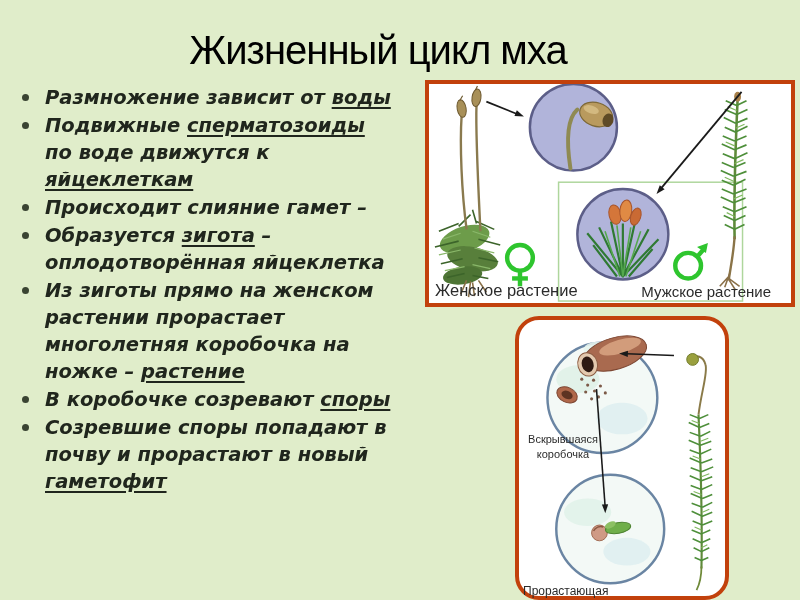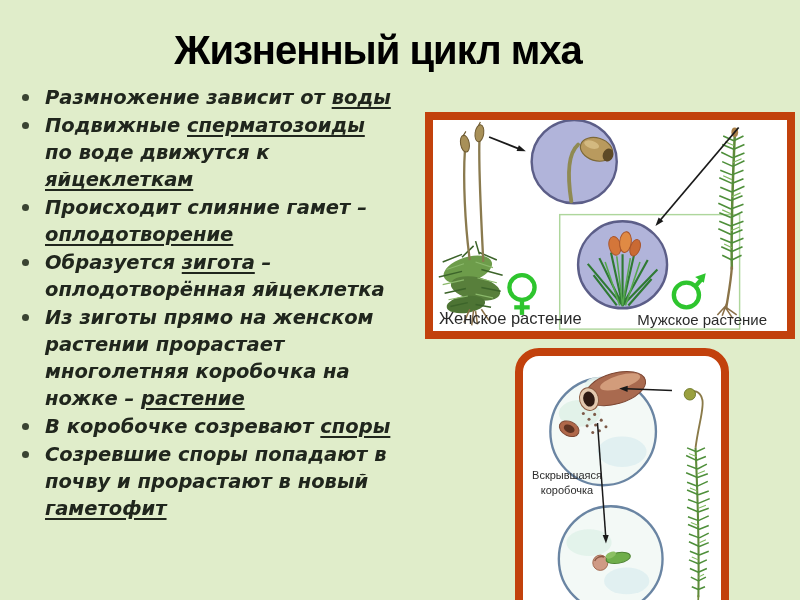--- a/index.html
+++ b/index.html
@@ -1,29 +1,29 @@
 <!DOCTYPE html>
 <html><head>
 <meta charset="utf-8">
 <style>
   html,body{margin:0;padding:0;background:#e0edca;}
   .slide{position:relative;width:800px;height:600px;background:#e0edca;overflow:hidden;
          font-family:"Liberation Sans",sans-serif;}
   .title{position:absolute;left:0;top:28px;width:756px;text-align:center;
-         font-family:"Liberation Sans",sans-serif;font-weight:bold;font-size:40px;
+         font-family:"Liberation Sans",sans-serif;font-weight:normal;font-size:40px;
          color:#000;letter-spacing:-1px;}
   .bullets{position:absolute;left:10px;top:84px;margin:0;padding:0;list-style:none;
            font-family:"DejaVu Sans",sans-serif;font-style:italic;font-weight:bold;
            font-size:19.5px;line-height:27px;color:#20261d;}
   .bullets li{position:relative;padding-left:35px;margin:0 8px 1px 0;}
   .bullets li::before{content:"";position:absolute;left:12px;top:10px;width:7px;height:7px;
            border-radius:50%;background:#3a4432;}
   .bullets .line{display:block;white-space:nowrap;}
   .bullets .u{text-decoration:underline;text-underline-offset:3px;text-decoration-thickness:2px;}
-  .panel{position:absolute;background:#ffffff;border:8px solid #c2410c;box-sizing:border-box;margin-top:32px;}
+  .panel{position:absolute;background:#ffffff;border:4px solid #c2410c;box-sizing:border-box;}
   .panel-top{left:425px;top:80px;width:370px;height:227px;}
   .panel-bottom{left:515px;top:316px;width:214px;height:284px;border-radius:24px;}
   .panel svg{position:absolute;left:0;top:0;width:100%;height:100%;}
   .fig-label{position:absolute;color:#2b2b2b;font-family:"Liberation Sans",sans-serif;}
   .lbl-female{left:6px;bottom:3px;font-size:16.5px;}
   .lbl-male{right:20px;bottom:3px;font-size:15px;}
   .lbl-capsule{left:0;top:112px;width:88px;text-align:center;font-size:11px;line-height:15px;}
   .lbl-sprout{left:4px;top:264px;font-size:12px;}
 </style>
 </head>
@@ -37,21 +37,20 @@
       <li>
         <span class="line"><span>Размножение зависит от </span><span class="u">воды</span></span>
       </li>
       <li>
         <span class="line"><span>Подвижные </span><span class="u">сперматозоиды</span></span>
         <span class="line"><span>по воде движутся к</span></span>
         <span class="line"><span class="u">яйцеклеткам</span></span>
       </li>
       <li>
         <span class="line"><span>Происходит слияние гамет –</span></span>
-        <span class="line"><span class="u">оплодотворение</span></span>
       </li>
       <li>
         <span class="line"><span>Образуется </span><span class="u">зигота</span><span> –</span></span>
         <span class="line"><span>оплодотворённая яйцеклетка</span></span>
       </li>
       <li>
         <span class="line"><span>Из зиготы прямо на женском</span></span>
         <span class="line"><span>растении прорастает</span></span>
         <span class="line"><span>многолетняя коробочка на</span></span>
         <span class="line"><span>ножке – </span><span class="u">растение</span></span>

